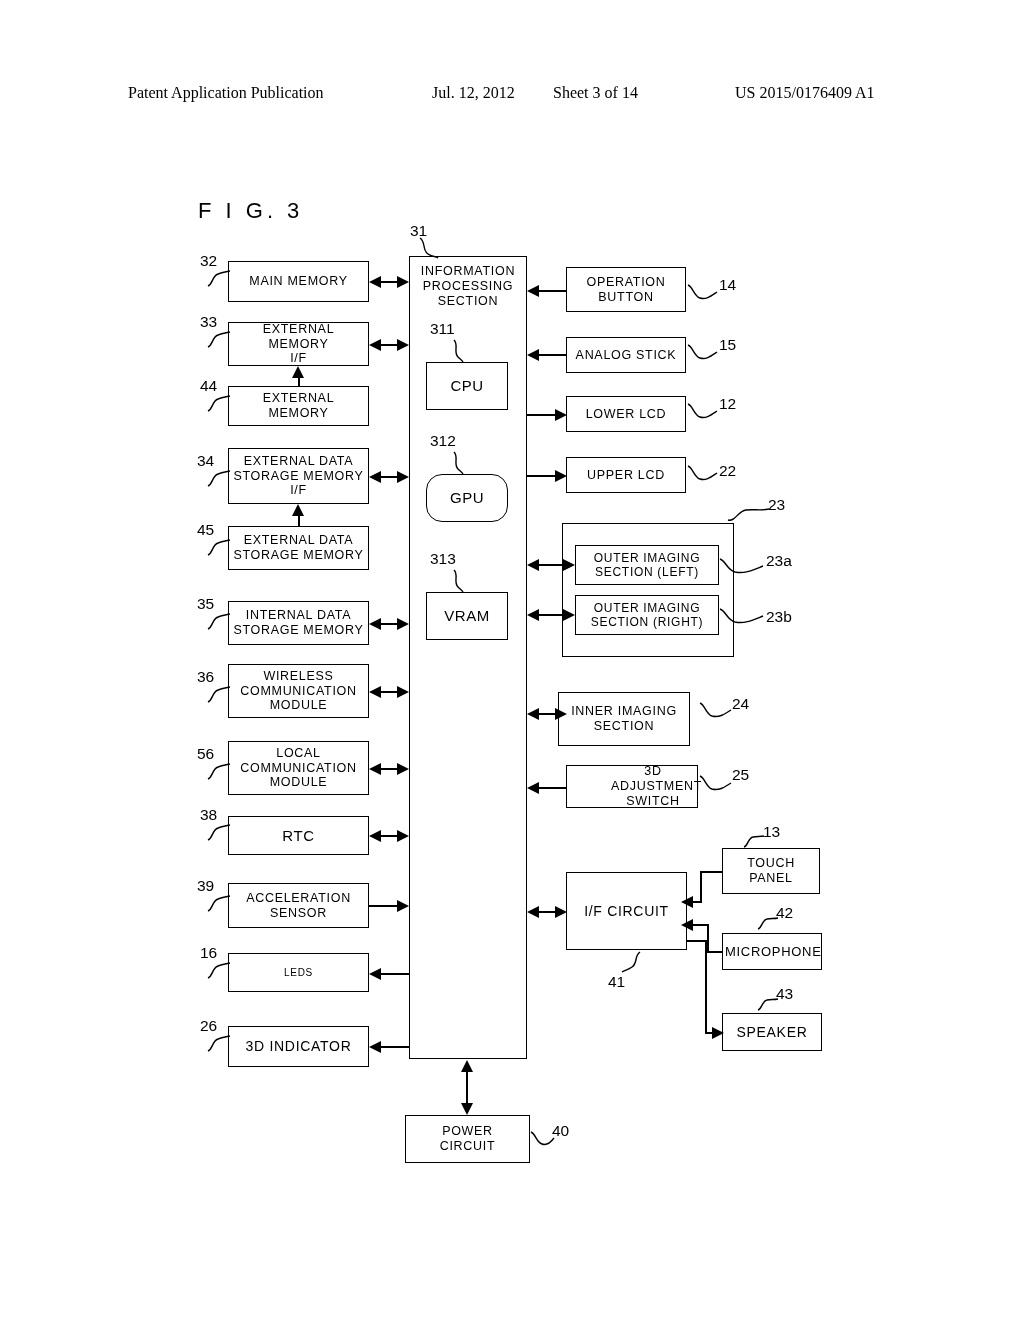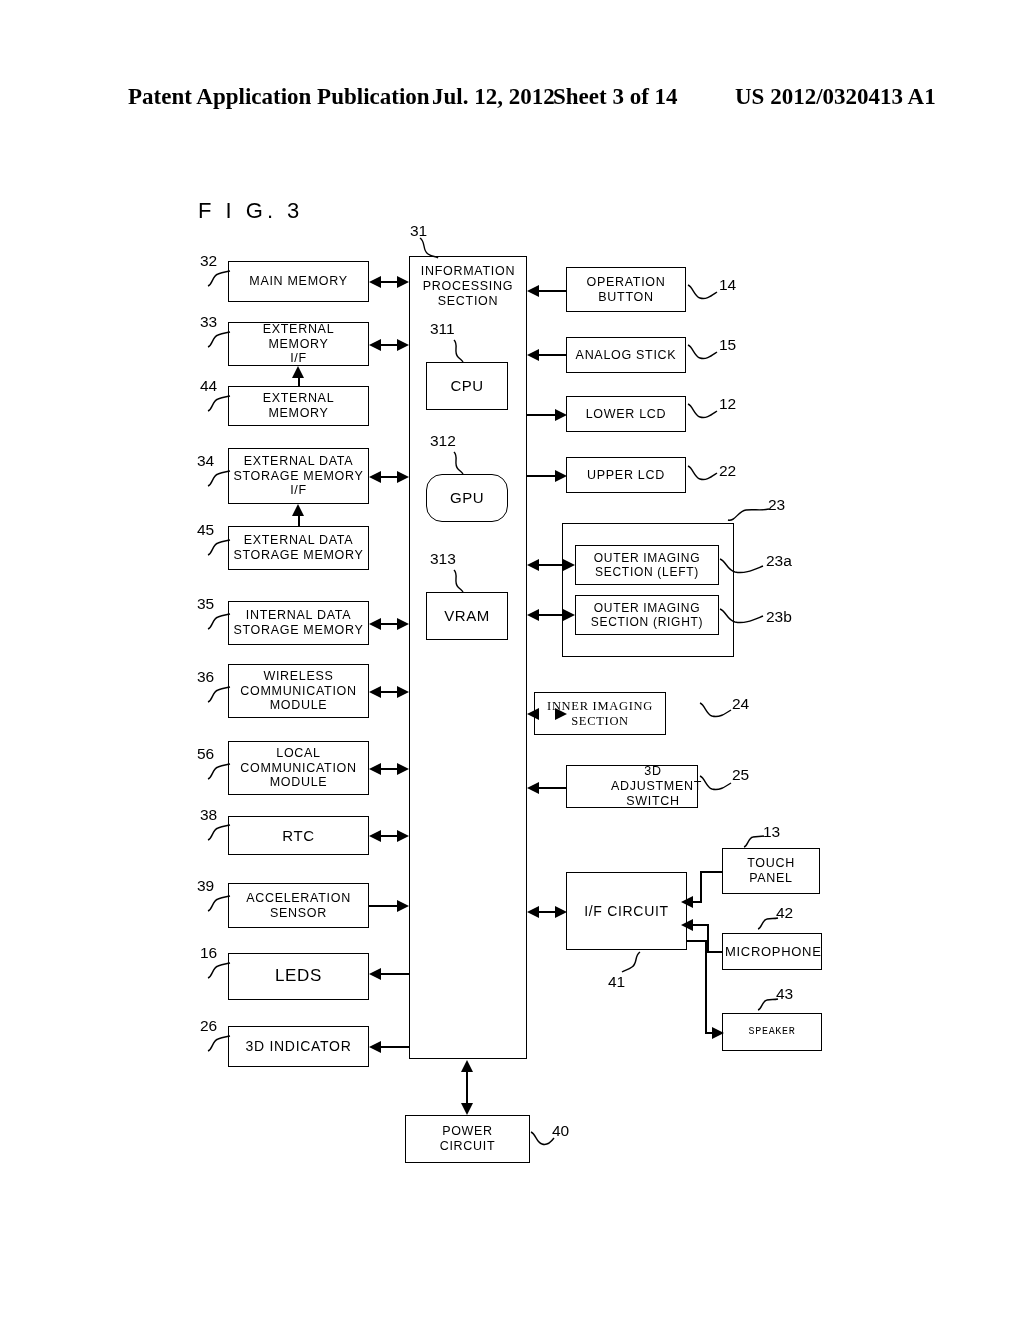--- a/index.html
+++ b/index.html
@@ -18,22 +18,22 @@
   }
 
   
   #page-header {
     position: absolute;
     top: 84px;
     left: 0;
     width: 1024px;
     height: 28px;
     font-family: "Liberation Serif", serif;
-    font-weight: bold;
-    font-size: 23px;
+    font-weight: normal;
+    font-size: 16px;
     white-space: nowrap;
   }
   #page-header .hdr-left   { position: absolute; left: 128px; top: 0; }
   #page-header .hdr-date   { position: absolute; left: 432px; top: 0; }
   #page-header .hdr-sheet  { position: absolute; left: 553px; top: 0; }
   #page-header .hdr-pubno  { position: absolute; left: 735px; top: 0; }
 
   
   #fig-title {
     position: absolute;
@@ -126,21 +126,21 @@
     border-top: 12px solid #000;
   }
 </style>
 </head>
 <body>
 
 <div id="page-header">
   <span class="hdr-left">Patent Application Publication</span>
   <span class="hdr-date">Jul. 12, 2012</span>
   <span class="hdr-sheet">Sheet 3 of 14</span>
-  <span class="hdr-pubno">US 2012/0320413 A1</span>
+  <span class="hdr-pubno">US 2015/0176409 A1</span>
 </div>
 
 <div id="fig-title">F I G.  3</div>
 
 <div id="diagram">
 
   <div class="box" id="ips-box" style="left:409px; top:256px; width:118px; height:803px; font-size:12.5px;">
     <span class="lbl">INFORMATION<br>PROCESSING<br>SECTION</span>
   </div>
   <div class="ref" style="left:410px; top:222px;">31</div>
@@ -245,21 +245,21 @@
   </svg>
 
   <div class="box" style="left:228px; top:883px; width:141px; height:45px;">
     <span class="lbl">ACCELERATION<br>SENSOR</span>
   </div>
   <div class="ref" style="left:197px; top:877px;">39</div>
   <svg class="leader" style="left:206px; top:893px;" width="26" height="22">
     <path d="M2,18 C7,16 6,8 12,6 C17,4 20,4 24,3" stroke="#000" stroke-width="1.4" fill="none"></path>
   </svg>
 
-  <div class="box" style="left:228px; top:953px; width:141px; height:47px; font-size:17px;">
+  <div class="box" style="left:228px; top:953px; width:141px; height:39px; font-size:10px;">
     <span class="lbl">LEDS</span>
   </div>
   <div class="ref" style="left:200px; top:944px;">16</div>
   <svg class="leader" style="left:206px; top:960px;" width="26" height="22">
     <path d="M2,18 C7,16 6,8 12,6 C17,4 20,4 24,3" stroke="#000" stroke-width="1.4" fill="none"></path>
   </svg>
 
   <div class="box" style="left:228px; top:1026px; width:141px; height:41px; font-size:14px;">
     <span class="lbl">3D INDICATOR</span>
   </div>
@@ -317,21 +317,21 @@
   </svg>
 
   <div class="box" style="left:575px; top:595px; width:144px; height:40px; font-size:12px;">
     <span class="lbl">OUTER IMAGING<br>SECTION (RIGHT)</span>
   </div>
   <div class="ref" style="left:766px; top:608px;">23b</div>
   <svg class="leader" style="left:719px; top:607px;" width="46" height="22">
     <path d="M1,2 C7,4 8,13 16,15 C26,17 34,13 44,9" stroke="#000" stroke-width="1.4" fill="none"></path>
   </svg>
 
-  <div class="box" style="left:534px; top:692px; width:132px; height:43px;font-family:Liberation Serif, serif;">
+  <div class="box" style="left:558px; top:692px; width:132px; height:54px;">
     <span class="lbl">INNER IMAGING<br>SECTION</span>
   </div>
   <div class="ref" style="left:732px; top:695px;">24</div>
   <svg class="leader" style="left:699px; top:701px;" width="34" height="22">
     <path d="M1,2 C6,4 7,13 13,15 C20,17 26,13 32,9" stroke="#000" stroke-width="1.4" fill="none"></path>
   </svg>
 
   <div class="box" style="left:566px; top:765px; width:132px; height:43px;padding-left:44px;">
     <span class="lbl">3D ADJUSTMENT<br>SWITCH</span>
   </div>
@@ -357,21 +357,21 @@
   </svg>
 
   <div class="box" style="left:722px; top:933px; width:100px; height:37px; font-size:13px;">
     <span class="lbl">MICROPHONE</span>
   </div>
   <div class="ref" style="left:776px; top:904px;">42</div>
   <svg class="leader" style="left:756px; top:915px;" width="24" height="18">
     <path d="M2,14 C6,13 6,5 11,4 C15,3 18,4 22,3" stroke="#000" stroke-width="1.4" fill="none"></path>
   </svg>
 
-  <div class="box" style="left:722px; top:1013px; width:100px; height:38px; font-size:10px;font-family:Liberation Mono, monospace;">
+  <div class="box" style="left:722px; top:1013px; width:100px; height:38px; font-size:14px;">
     <span class="lbl">SPEAKER</span>
   </div>
   <div class="ref" style="left:776px; top:985px;">43</div>
   <svg class="leader" style="left:756px; top:996px;" width="24" height="18">
     <path d="M2,14 C6,13 6,5 11,4 C15,3 18,4 22,3" stroke="#000" stroke-width="1.4" fill="none"></path>
   </svg>
 
   <div class="box" style="left:405px; top:1115px; width:125px; height:48px;">
     <span class="lbl">POWER<br>CIRCUIT</span>
   </div>

